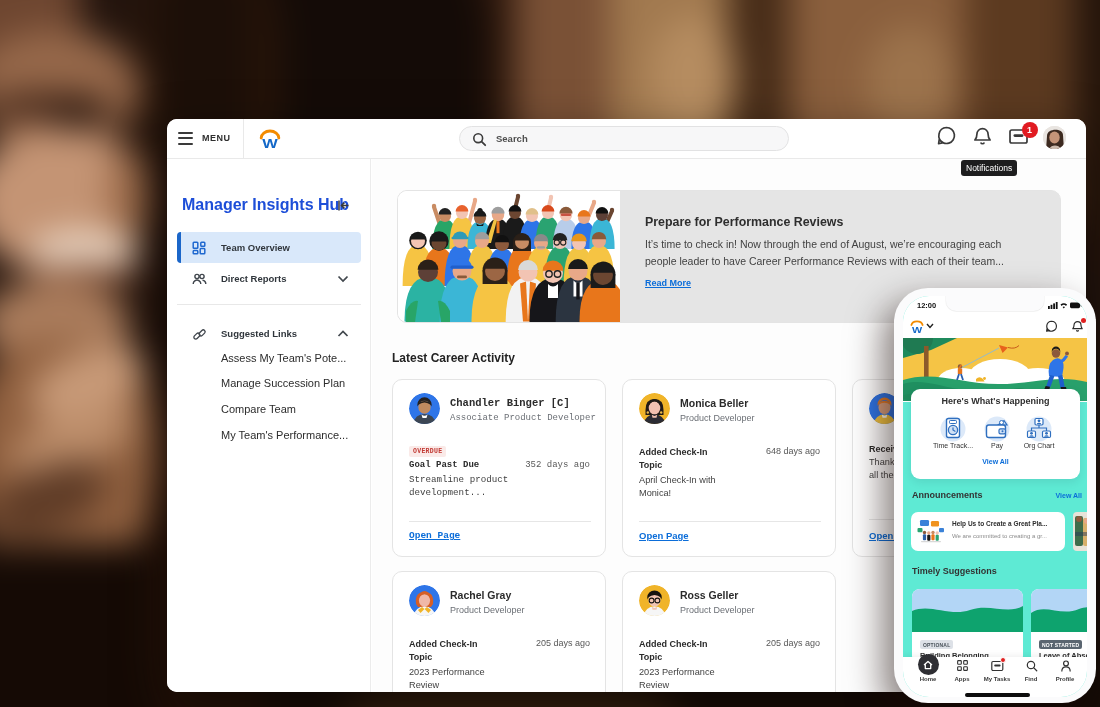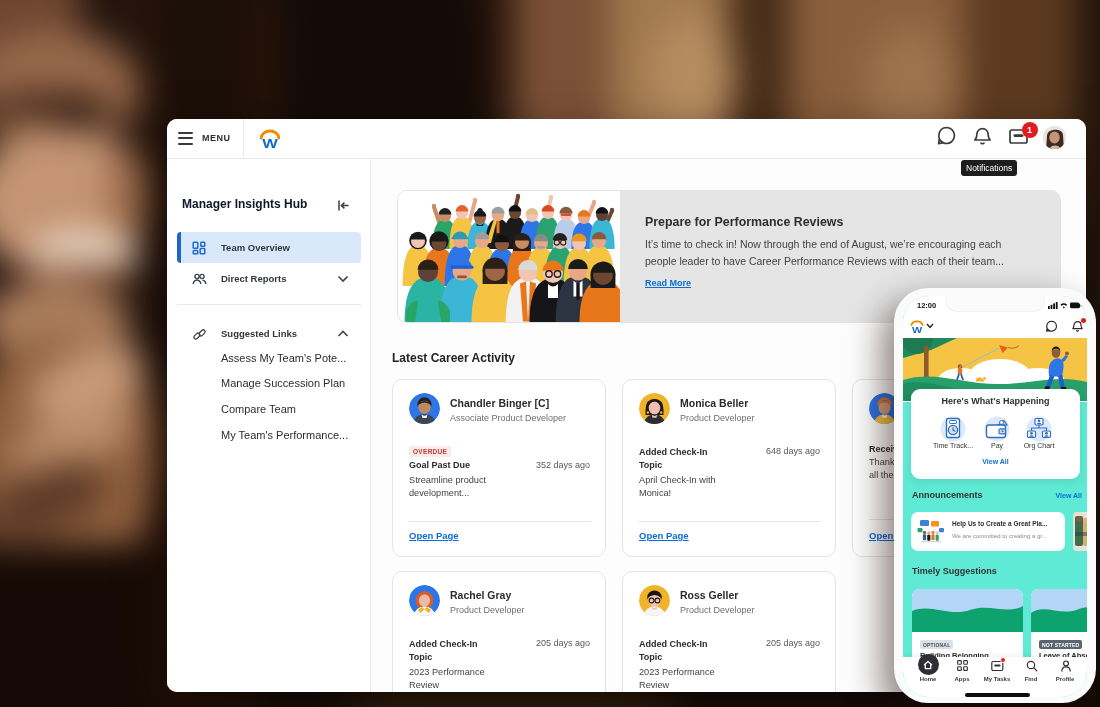--- a/index.html
+++ b/index.html
@@ -30,21 +30,21 @@
   .tico { position:absolute; top:7px; }
 
   #avatar { position:absolute; left:876px; top:7px; width:23px; height:23px; border-radius:50%;
     overflow:hidden; background:#e9e5e2; }
   .badge1 { position:absolute; left:854.5px; top:2.5px; width:16px; height:16px; border-radius:50%;
     background:#e11b22; color:#fff; font-size:9px; font-weight:bold; text-align:center; line-height:16px; z-index:5; }
 
   
   #sidebar { position:absolute; left:0; top:40px; width:204px; height:533px; background:#fff;
     border-right:1px solid #ececec; }
-  .sbTitle { position:absolute; left:15px; top:38px; font-size:12px; line-height:15px; font-weight:bold; color:#0f172a; }
+  .sbTitle { position:absolute; left:15px; top:38px; font-size:16px; line-height:15px; font-weight:bold; color:#1d4ed8; }
   .collapse { position:absolute; left:170px; top:40px; }
   .navSel { position:absolute; left:10px; top:73px; width:184px; height:31px; background:#d9e8fa; border-radius:4px; }
   .navSel .bar { position:absolute; left:0; top:0; width:3.5px; height:31px; background:#1b66c9; border-radius:4px 0 0 4px; }
   .navItem { position:absolute; left:10px; width:184px; height:31px; }
   .navIco { position:absolute; left:15px; top:9px; }
   .navTxt { position:absolute; left:44px; top:10px; font-size:9.5px; font-weight:bold; color:#30363c; }
   .chev { position:absolute; left:160px; top:12px; }
   .sideDiv { position:absolute; left:10px; top:145px; width:184px; height:1px; background:#e8e8e8; }
   .linkItem { position:absolute; left:54px; font-size:11px; line-height:11px; color:#2c2c2c; white-space:nowrap; }
 
@@ -155,20 +155,27 @@
         <span style="top:0"></span>
         <span style="top:5.5px"></span>
         <span style="top:11px"></span>
       </div>
     <div class="menuT">MENU</div>
     <div class="tdiv"></div>
     <svg id="wlogo" width="22" height="23" viewBox="0 0 22 23">
       <path d="M2.2,10 A8.8,7 0 0 1 19.8,10" fill="none" stroke="#f38b00" stroke-width="2.9" stroke-linecap="round"></path>
       <text x="11" y="20.3" font-size="13.5" font-weight="bold" fill="#1468c8" text-anchor="middle" textLength="15.5" lengthAdjust="spacingAndGlyphs" font-family="Liberation Sans">W</text>
     </svg>
+    <div id="search">
+      <svg class="mag" width="15" height="15" viewBox="0 0 15 15">
+        <circle cx="6.2" cy="6.2" r="4.4" fill="none" stroke="#3c3c3c" stroke-width="1.6"></circle>
+        <line x1="9.6" y1="9.6" x2="13.2" y2="13.2" stroke="#3c3c3c" stroke-width="1.8" stroke-linecap="round"></line>
+      </svg>
+      <div class="stx">Search</div>
+    </div>
 
     <svg class="tico" style="left:769px" width="21" height="21" viewBox="0 0 21 21">
       <path d="M10.5,2 a8,8 0 1 1 -7.2,11.6 L2.6,18.2 L7.4,17.2 A8,8 0 0 1 10.5,2 Z" fill="none" stroke="#3a3a3a" stroke-width="1.7" stroke-linejoin="round" transform="translate(0,-0.5)"></path>
     </svg>
 
     <svg class="tico" style="left:805px" width="21" height="21" viewBox="0 0 21 21">
       <path d="M10.5,2.6 a5.6,5.6 0 0 1 5.6,5.6 c0,3.4 1.4,5 2,5.8 H2.9 c0.6,-0.8 2,-2.4 2,-5.8 a5.6,5.6 0 0 1 5.6,-5.6 Z" fill="none" stroke="#3a3a3a" stroke-width="1.7" stroke-linejoin="round"></path>
       <path d="M8.7,16.4 a1.9,1.9 0 0 0 3.6,0" fill="none" stroke="#3a3a3a" stroke-width="1.6"></path>
     </svg>
 
@@ -367,21 +374,21 @@
             <path d="M52,120 q-6,-12 -12,-10 l3,21 9,0 Z" fill="#28a567"></path>
       </svg>
       </div>
       <div class="heroTitle">Prepare for Performance Reviews</div>
       <div class="heroBody">It’s time to check in! Now through the end of August, we’re encouraging each people leader to have Career Performance Reviews with each of their team...</div>
       <div class="readMore">Read More</div>
     </div>
 
     <div class="secTitle">Latest Career Activity</div>
 
-    <div class="card" style="left:20px; top:220px;">
+    <div class="card" style="left:20px; top:220px;font-family:Liberation Mono, monospace;">
       <div class="cAva"><svg width="31" height="31" viewBox="0 0 31 31">
   <circle cx="15.5" cy="15.5" r="15.5" fill="#2e75e8"></circle>
   <ellipse cx="15.5" cy="14" rx="6.2" ry="6.8" fill="#c08a5f"></ellipse>
   <path d="M8.8,13.5 a6.8,6.8 0 0 1 13.4,0 l0.5,-1.5 a7,7.5 0 0 0 -14.4,0 Z" fill="#26211e"></path>
   <path d="M9,12 q6.5,-5 13,0 l0,-2 q-6.5,-4 -13,0 Z" fill="#26211e"></path>
   <path d="M4,31 q2,-10 11.5,-10 q9.5,0 11.5,10 Z" fill="#3c4654"></path>
   <path d="M12.5,21.5 q3,2.5 6,0 l-1,3.5 -4,0 Z" fill="#fff"></path>
 </svg></div>
       <div class="cName">Chandler Binger [C]</div>
       <div class="cRole">Associate Product Developer</div>

